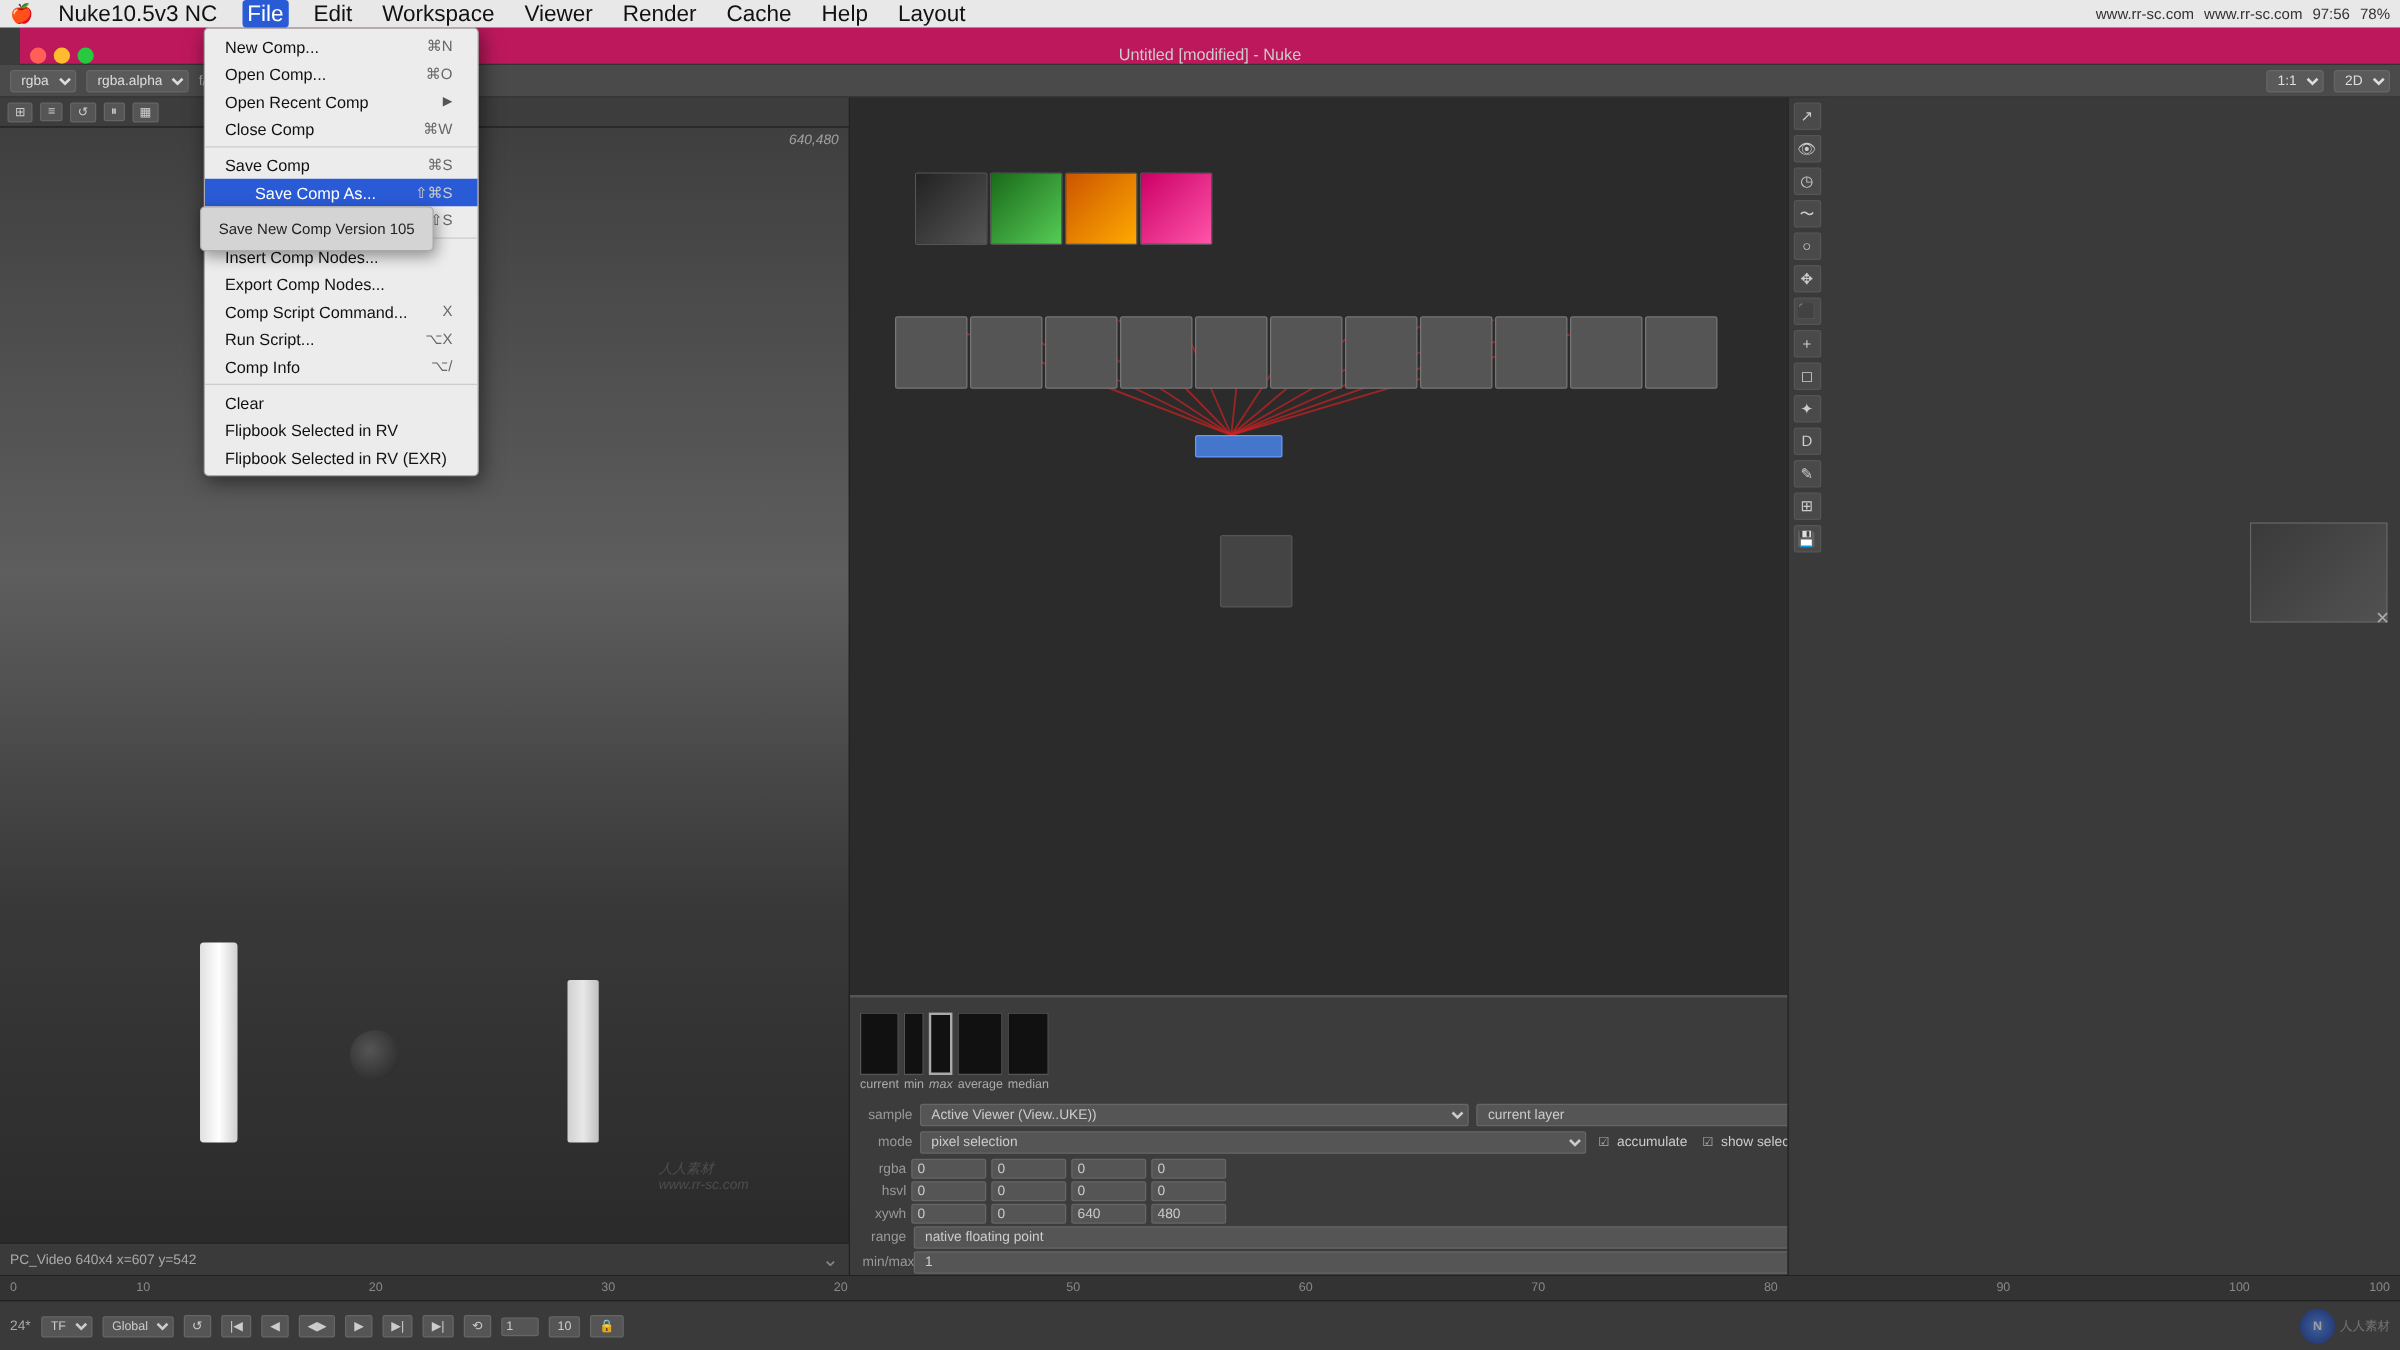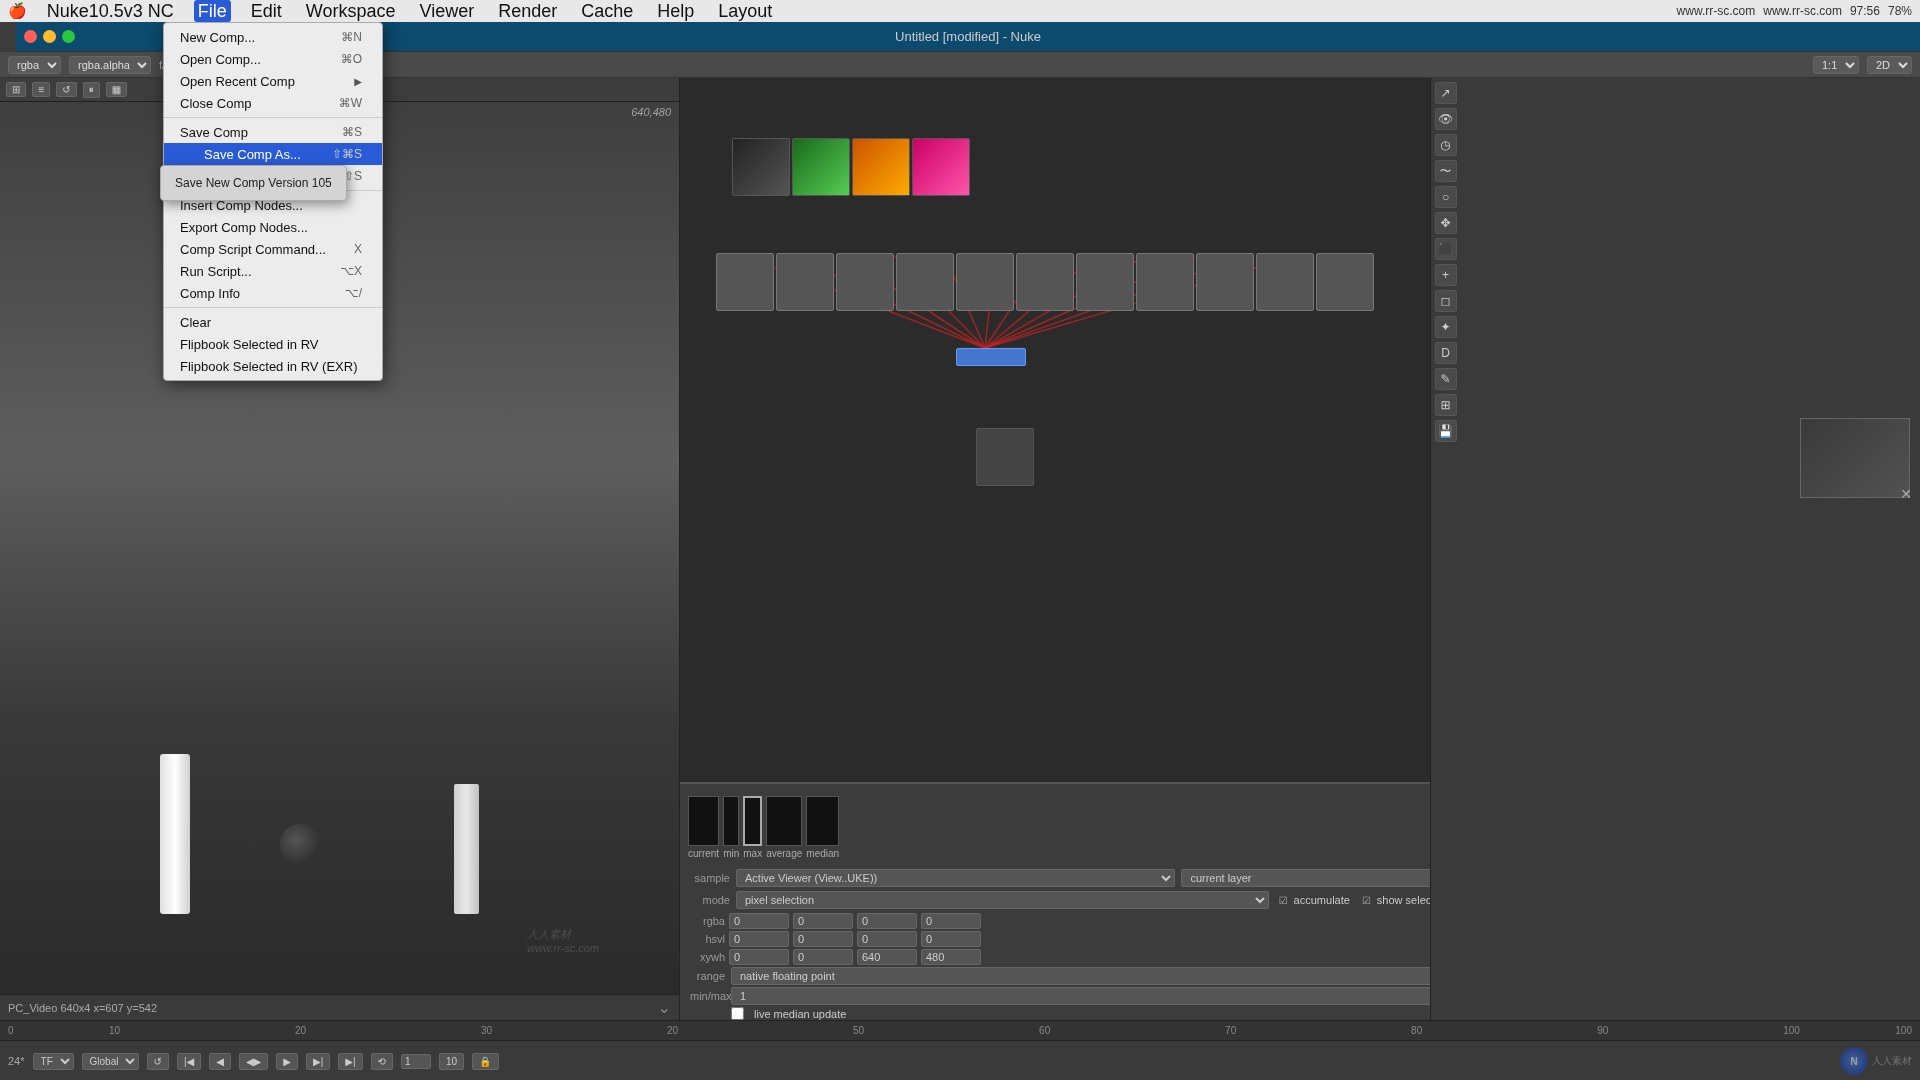--- a/index.html
+++ b/index.html
@@ -51,23 +51,23 @@
       font-size: 12px;
       color: #333;
       align-items: center;
     }
 
     
     #titlebar {
       position: absolute;
       top: 22px; left: 0; right: 0;
       height: 30px;
-      background: #0c4a6e;
-      display: flex;
-      align-items: center;
+      background: #be185d;
+      display: flex;
+      align-items: flex-end;
       justify-content: center;
       border-bottom: 1px solid #333;
       margin-left: 16px;
     }
     #titlebar .title {
       font-size: 13px;
       color: #ccc;
     }
     #titlebar .traffic-lights {
       position: absolute;
@@ -224,21 +224,21 @@
       background: #444;
       border: 1px solid #555;
       border-radius: 2px;
     }
 
     
     #props-panel {
       position: absolute;
       left: 680px;
       right: 460px;
-      bottom: 18px;
+      bottom: 4px;
       height: 280px;
       background: #3c3c3c;
       border-top: 2px solid #555;
       border-right: 1px solid #222;
     }
     .props-section {
       padding: 6px 10px;
     }
     .sample-row {
       display: flex;
@@ -618,21 +618,21 @@
   <div style="padding:6px 8px 0 8px;">
     <div class="color-boxes">
       <div style="text-align:center;">
         <div class="color-box"></div>
         <div class="color-box-label">current</div>
       </div>
       <div style="text-align:center;">
         <div class="color-box"></div>
         <div class="color-box-label">min</div>
       </div>
-      <div style="text-align:center;">
+      <div style="text-align:center;font-style:italic;">
         <div class="color-box active"></div>
         <div class="color-box-label">max</div>
       </div>
       <div style="text-align:center;">
         <div class="color-box"></div>
         <div class="color-box-label">average</div>
       </div>
       <div style="text-align:center;">
         <div class="color-box"></div>
         <div class="color-box-label">median</div>

